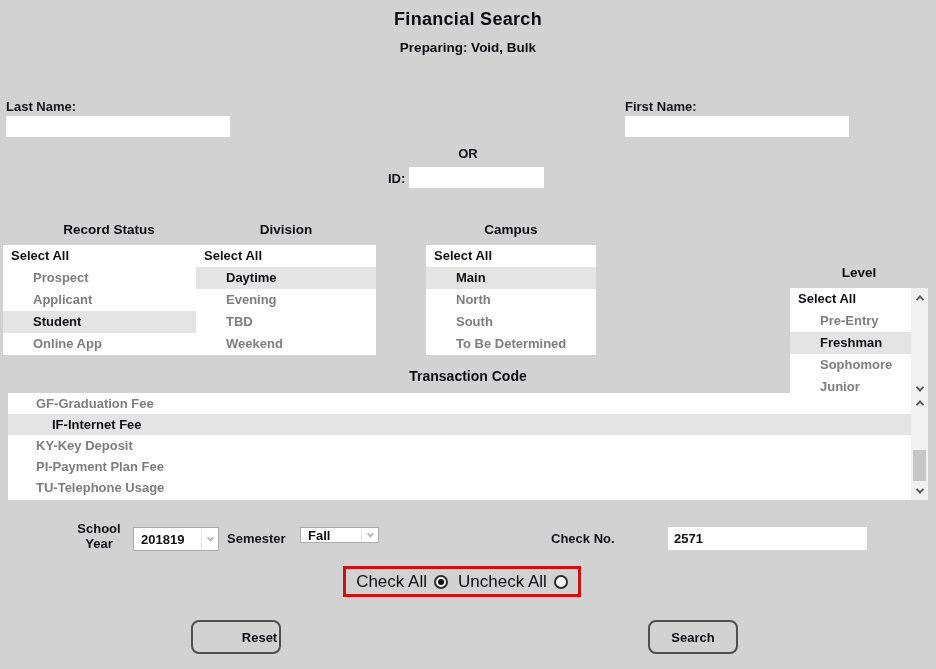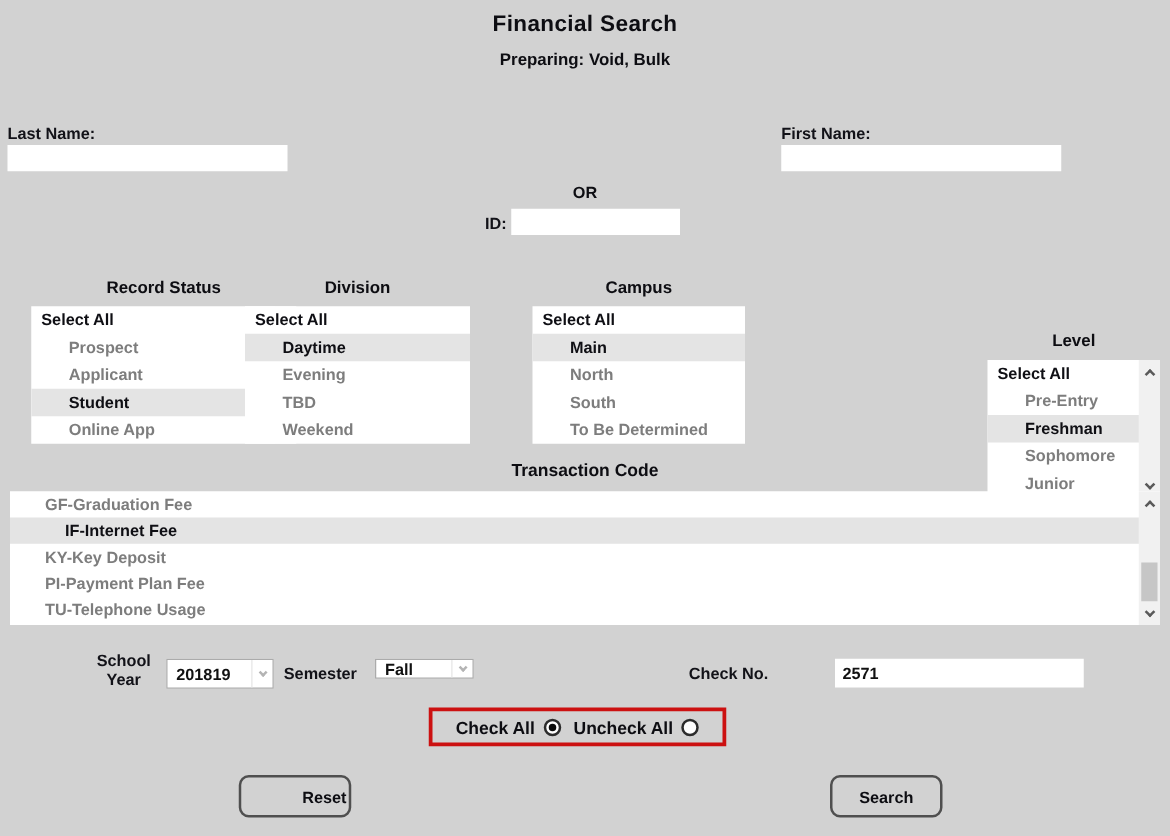--- a/index.html
+++ b/index.html
@@ -54,21 +54,21 @@
   .combo .dd  { width:17px; border-left:1px solid #e6e6e6; display:flex; align-items:center; justify-content:center; }
   .combo .dd .chev { width:5px; height:5px; border-color:#b4b4b4; transform:rotate(225deg) translate(1px,1px); }
 
   
   .radiobox {
     position:absolute; left:343px; top:566px; width:238px; height:31px;
     border:3px solid var(--alert-border,#cc1111);
     display:flex; align-items:center; justify-content:center; gap:10px; background:transparent;
   }
   .radio-group { display:flex; align-items:center; gap:7px; }
-  .radio-label { font-size:14px; font-weight:700; color:#0d0d12; white-space:nowrap; }
+  .radio-label { font-size:17px; font-weight:400; color:#0d0d12; white-space:nowrap; }
   .radio { width:14px; height:14px; border-radius:50%; background:#fff; border:2px solid #2c2c2c; position:relative; }
   .radio.checked::after { content:""; position:absolute; top:2px; left:2px; right:2px; bottom:2px; border-radius:50%; background:#0b0b0b; }
 
   
   .btn {
     position:absolute; width:90px; height:34px; border:2px solid #4f4f4f; border-radius:8px;
     background:transparent; font-family:"Liberation Sans",sans-serif;
     font-size:13px; font-weight:700; color:#0d0d12; cursor:pointer;
   }
 </style>
@@ -83,21 +83,21 @@
   <div class="lbl" style="left:6px; top:99px;">Last Name:</div>
   <input class="tinput" style="left: 6px; top: 116px; width: 224px; height: 21px;" value="">
 
   <div class="lbl" style="left:625px; top:99px;">First Name:</div>
   <input class="tinput" style="left: 625px; top: 116px; width: 224px; height: 21px;" value="">
 
   <div class="center-lbl" style="top:146px;">OR</div>
   <div class="lbl" style="left:388px; top:171px;">ID:</div>
   <input class="tinput" style="left: 409px; top: 167px; width: 135px; height: 21px;" value="">
 
-  <div class="lb-col" style="left:25px; width:212px;">
+  <div class="lb-col" style="left:3px; width:212px;">
     <div class="lb-header">Record Status</div>
     <div class="lb-box">
       <div class="lb-row action">Select All</div>
         <div class="lb-row normal">Prospect</div>
         <div class="lb-row normal">Applicant</div>
         <div class="lb-row selected">Student</div>
         <div class="lb-row normal">Online App</div>
         <div class="sb">
         <div class="arrow top">
             <span class="chev up"></span>
@@ -197,15 +197,15 @@
       <span class="radio-label">Check All</span>
       <span class="radio checked"></span>
     </div>
     <div class="radio-group">
       <span class="radio-label">Uncheck All</span>
       <span class="radio"></span>
     </div>
   </div>
 
   <button class="btn" style="left:191px; top:620px;padding-left:47px;">Reset</button>
-  <button class="btn" style="left:648px; top:620px;margin-left:16px;">Search</button>
+  <button class="btn" style="left:648px; top:620px;">Search</button>
 
 </div>
 
 </body></html>

